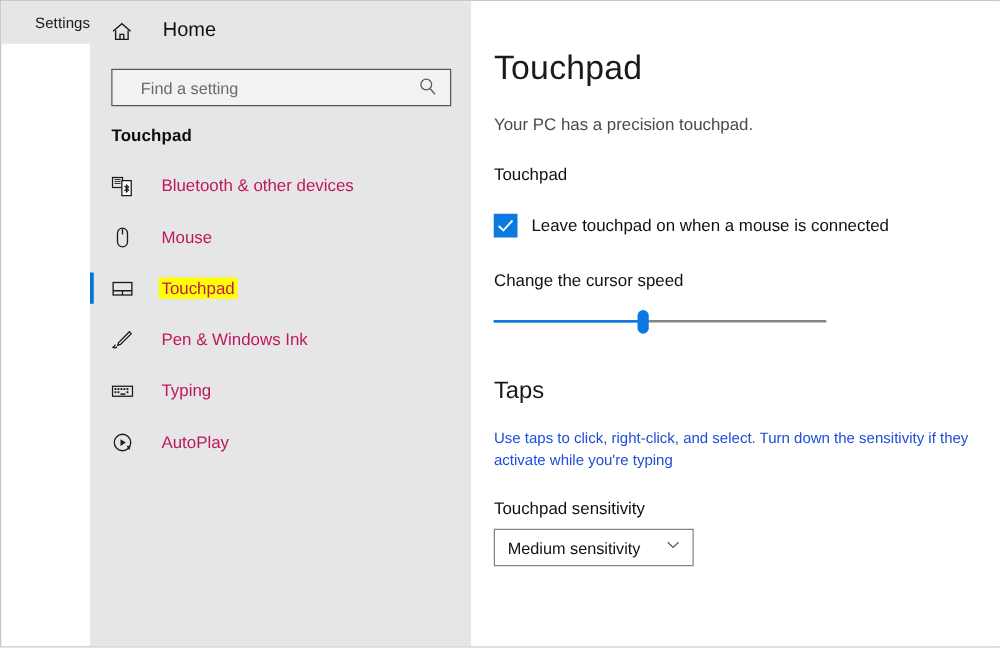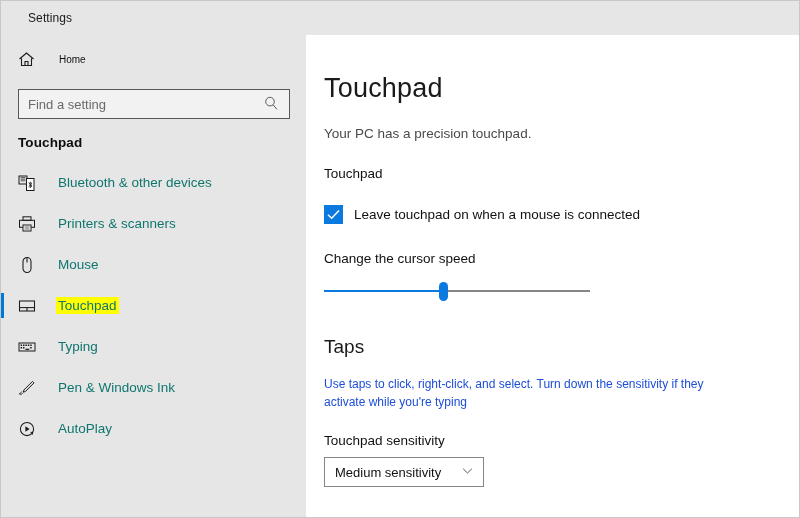--- a/index.html
+++ b/index.html
@@ -15,21 +15,21 @@
   }
   #window {
     position: absolute;
     left: 0; top: 0;
     width: 800px;
     height: 518px;
     box-sizing: border-box;
     border: 1px solid #c8c8c8;
     background: #ffffff;
     display: flex;
-    flex-direction: column;
+    flex-direction: row;
   }
   
   #titlebar {
     height: 34px;
     min-height: 34px;
     background: #e6e6e6;
     display: flex;
     align-items: center;
     padding-left: 27px;
     box-sizing: border-box;
@@ -56,34 +56,35 @@
   }
   .home-row {
     display: flex;
     align-items: center;
     height: 40px;
     padding-left: 17px;
     box-sizing: border-box;
   }
   .home-row .ic { width: 26px; display:flex; align-items:center; }
   .home-row .lbl {
-    font-size: 10px;
+    font-size: 16px;
     color: #111;
     margin-left: 15px;
   }
   .search-wrap {
     margin: 10px 0 0 17px;
     width: 272px;
     height: 30px;
     background: #f2f2f2;
     border: 1px solid #55595c;
     box-sizing: border-box;
     display: flex;
     align-items: center;
     position: relative;
+    justify-content: center;
   }
   .search-wrap input {
     border: none;
     outline: none;
     background: transparent;
     font-family: "Liberation Sans", sans-serif;
     font-size: 13px;
     color: #222;
     padding-left: 9px;
     width: 232px;
@@ -112,21 +113,21 @@
     box-sizing: border-box;
   }
   .nav-item .ic {
     width: 24px;
     display: flex;
     align-items: center;
     justify-content: flex-start;
   }
   .nav-item .lbl {
     font-size: 13.5px;
-    color: #0f766e;
+    color: #be185d;
     margin-left: 14px;
     padding: 1px 2px;
   }
   .nav-item.selected .lbl {
     background: #ffff00;
   }
   .nav-item.selected .sel-bar {
     position: absolute;
     left: 0;
     top: 8px;
@@ -333,32 +334,20 @@
               <line x1="2.6" y1="3.6" x2="7.4" y2="3.6" stroke="#1a1a1a" stroke-width=".7"></line>
               <line x1="2.6" y1="5.2" x2="7.4" y2="5.2" stroke="#1a1a1a" stroke-width=".7"></line>
               <line x1="2.6" y1="6.8" x2="7.4" y2="6.8" stroke="#1a1a1a" stroke-width=".7"></line>
               <rect x="8.5" y="4.5" width="7.5" height="12" fill="#fff" stroke="#1a1a1a" stroke-width="1"></rect>
               <path d="M10.6 12.8 L13.9 9.6 L12.2 8 V13.6 L13.9 12 L10.6 8.8" fill="none" stroke="#1a1a1a" stroke-width=".9"></path>
             </svg>
           </span>
           <span class="lbl">Bluetooth &amp; other devices</span>
         </div>
 
-        <div class="nav-item">
-          <span class="ic">
-            <svg width="18" height="18" viewBox="0 0 18 18">
-              <rect x="5" y="1.8" width="8" height="3.5" fill="none" stroke="#1a1a1a" stroke-width="1"></rect>
-              <rect x="1.5" y="5.3" width="15" height="7" fill="none" stroke="#1a1a1a" stroke-width="1"></rect>
-              <rect x="5" y="10" width="8" height="6" fill="#fff" stroke="#1a1a1a" stroke-width="1"></rect>
-              <line x1="6.5" y1="12" x2="11.5" y2="12" stroke="#1a1a1a" stroke-width=".7"></line>
-              <line x1="6.5" y1="14" x2="11.5" y2="14" stroke="#1a1a1a" stroke-width=".7"></line>
-            </svg>
-          </span>
-          <span class="lbl">Printers &amp; scanners</span>
-        </div>
 
         <div class="nav-item">
           <span class="ic">
             <svg width="18" height="18" viewBox="0 0 18 18">
               <rect x="5" y="1.5" width="8" height="15" rx="4" fill="none" stroke="#1a1a1a" stroke-width="1.05"></rect>
               <line x1="9" y1="2" x2="9" y2="6.5" stroke="#1a1a1a" stroke-width="1.05"></line>
             </svg>
           </span>
           <span class="lbl">Mouse</span>
         </div>
@@ -366,20 +355,30 @@
         <div class="nav-item selected">
           <span class="sel-bar" style="background: rgb(0, 120, 215);"></span>
           <span class="ic">
             <svg width="18" height="18" viewBox="0 0 18 18">
               <rect x="1.5" y="4" width="15" height="10" fill="none" stroke="#1a1a1a" stroke-width="1.05"></rect>
               <line x1="1.5" y1="10.6" x2="16.5" y2="10.6" stroke="#1a1a1a" stroke-width="1.05"></line>
               <line x1="9" y1="10.6" x2="9" y2="14" stroke="#1a1a1a" stroke-width="1.05"></line>
             </svg>
           </span>
           <span class="lbl" style="background: rgb(255, 255, 0);">Touchpad</span>
+        </div>
+
+        <div class="nav-item">
+          <span class="ic">
+            <svg width="18" height="18" viewBox="0 0 18 18">
+              <path d="M14.5 2.4 L16 3.9 L7.4 12.5 L5.2 13.2 L5.9 11 Z" fill="none" stroke="#1a1a1a" stroke-width="1"></path>
+              <path d="M4.6 14.4 C3.4 15.6 1.9 15.4 1.4 14.9 C2.6 14.6 2.6 13.3 3.5 12.8" fill="none" stroke="#1a1a1a" stroke-width="1"></path>
+            </svg>
+          </span>
+          <span class="lbl">Pen &amp; Windows Ink</span>
         </div>
 
         <div class="nav-item">
           <span class="ic">
             <svg width="18" height="18" viewBox="0 0 18 18">
               <rect x="1" y="5" width="16" height="8" fill="none" stroke="#1a1a1a" stroke-width="1"></rect>
               <rect x="2.6" y="6.5" width="1.5" height="1.5" fill="#1a1a1a"></rect>
               <rect x="5" y="6.5" width="1.5" height="1.5" fill="#1a1a1a"></rect>
               <rect x="7.4" y="6.5" width="1.5" height="1.5" fill="#1a1a1a"></rect>
               <rect x="9.8" y="6.5" width="1.5" height="1.5" fill="#1a1a1a"></rect>
@@ -389,30 +388,20 @@
               <rect x="12.2" y="9" width="1.5" height="1.5" fill="#1a1a1a"></rect>
               <rect x="7.4" y="10.7" width="3.9" height="1.2" fill="#1a1a1a"></rect>
             </svg>
           </span>
           <span class="lbl">Typing</span>
         </div>
 
         <div class="nav-item">
           <span class="ic">
             <svg width="18" height="18" viewBox="0 0 18 18">
-              <path d="M14.5 2.4 L16 3.9 L7.4 12.5 L5.2 13.2 L5.9 11 Z" fill="none" stroke="#1a1a1a" stroke-width="1"></path>
-              <path d="M4.6 14.4 C3.4 15.6 1.9 15.4 1.4 14.9 C2.6 14.6 2.6 13.3 3.5 12.8" fill="none" stroke="#1a1a1a" stroke-width="1"></path>
-            </svg>
-          </span>
-          <span class="lbl">Pen &amp; Windows Ink</span>
-        </div>
-
-        <div class="nav-item">
-          <span class="ic">
-            <svg width="18" height="18" viewBox="0 0 18 18">
               <circle cx="9" cy="9" r="6.6" fill="none" stroke="#1a1a1a" stroke-width="1.05"></circle>
               <path d="M7.4 6.3 L11.6 9 L7.4 11.7 Z" fill="#1a1a1a"></path>
               <path d="M12.6 12.2 L14.6 12.6 L14.2 14.6" fill="none" stroke="#1a1a1a" stroke-width="1.05"></path>
             </svg>
           </span>
           <span class="lbl">AutoPlay</span>
         </div>
 
       </div>
     </div>

